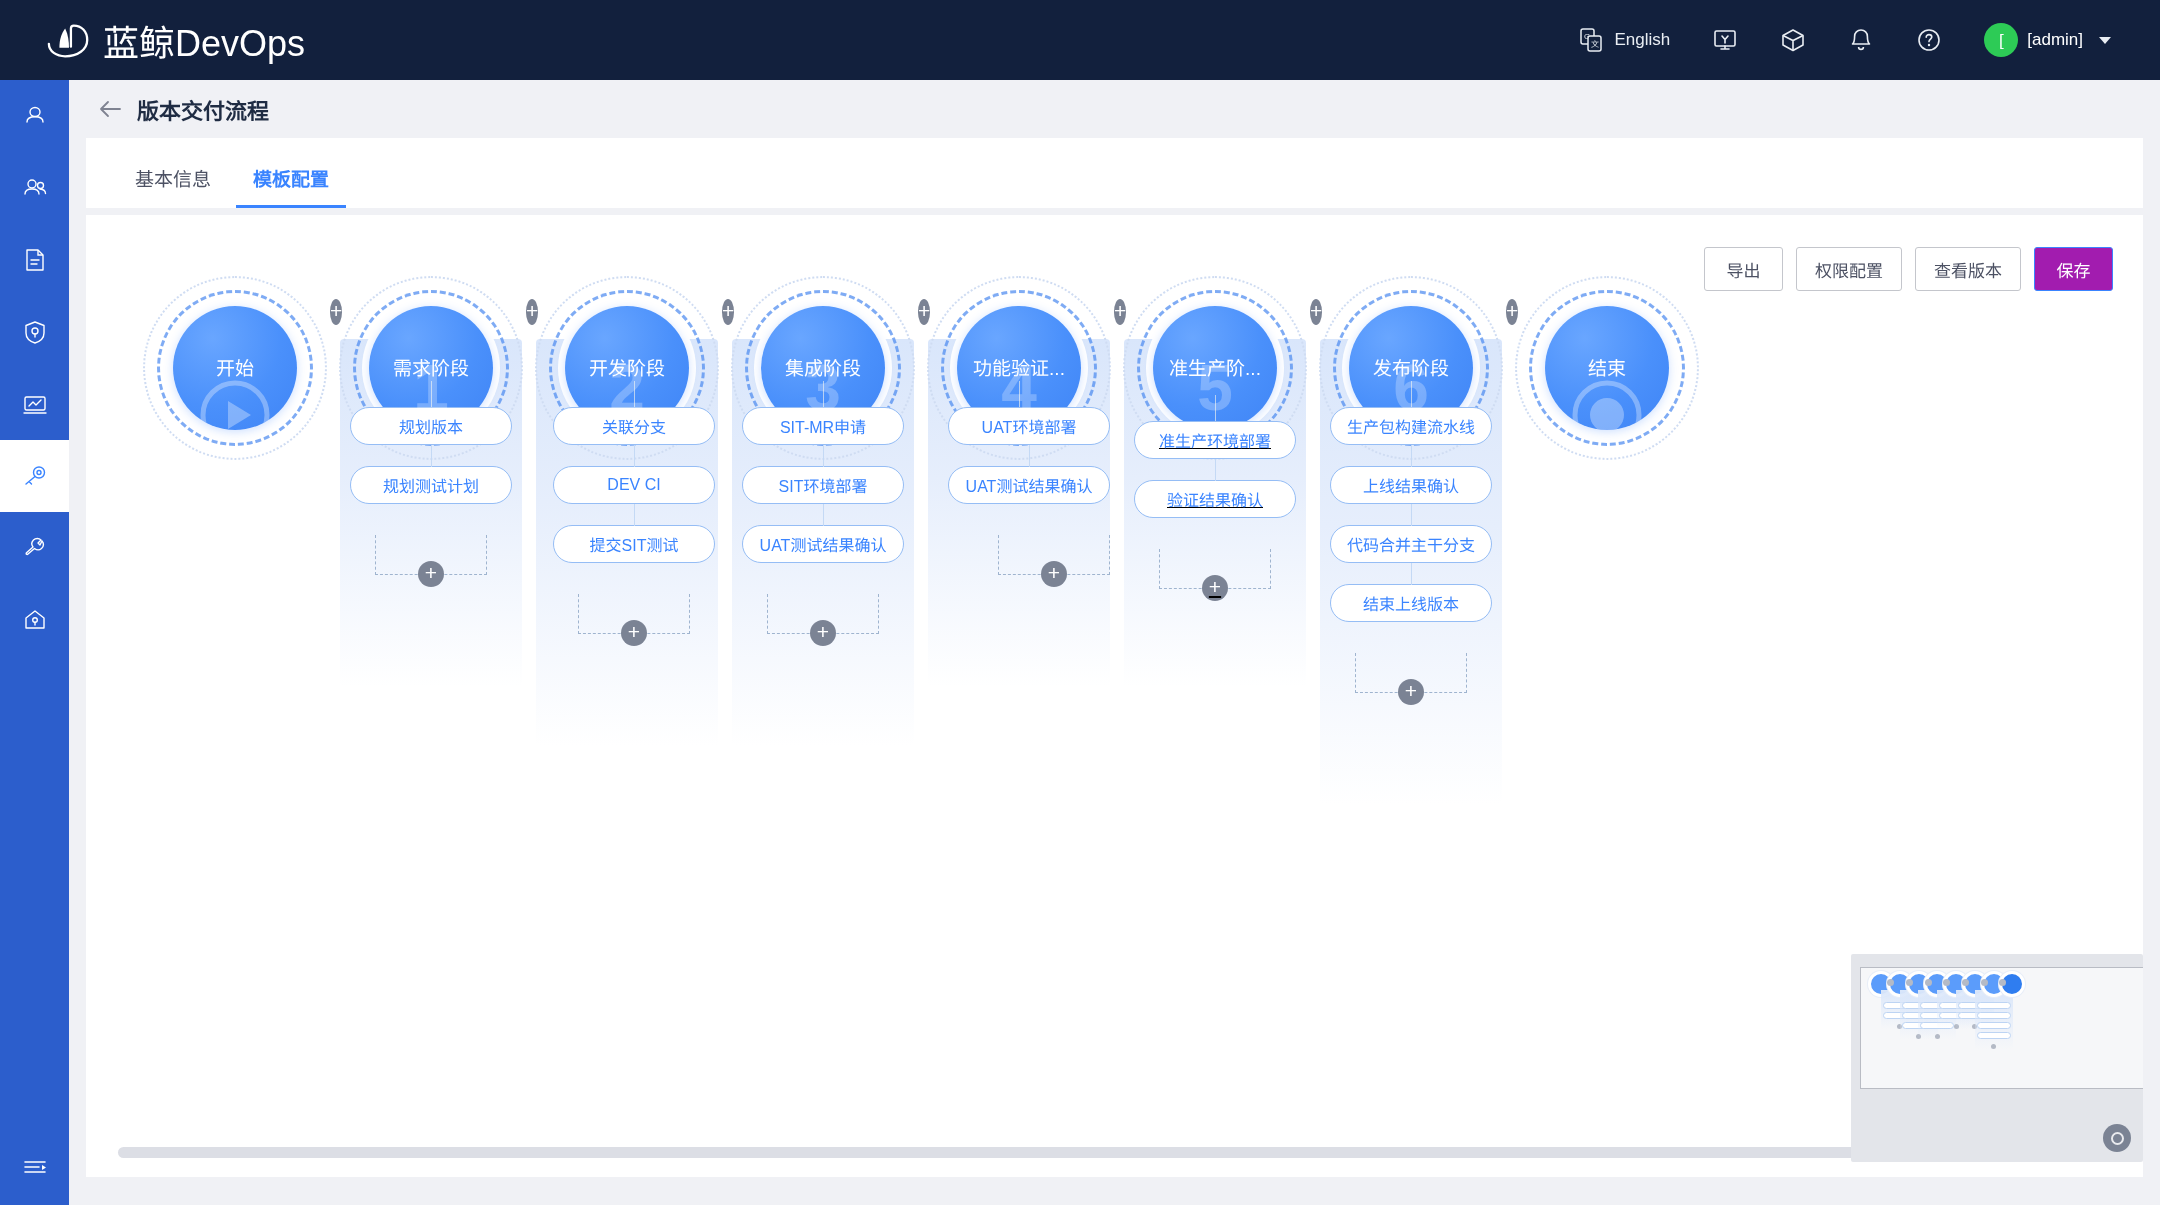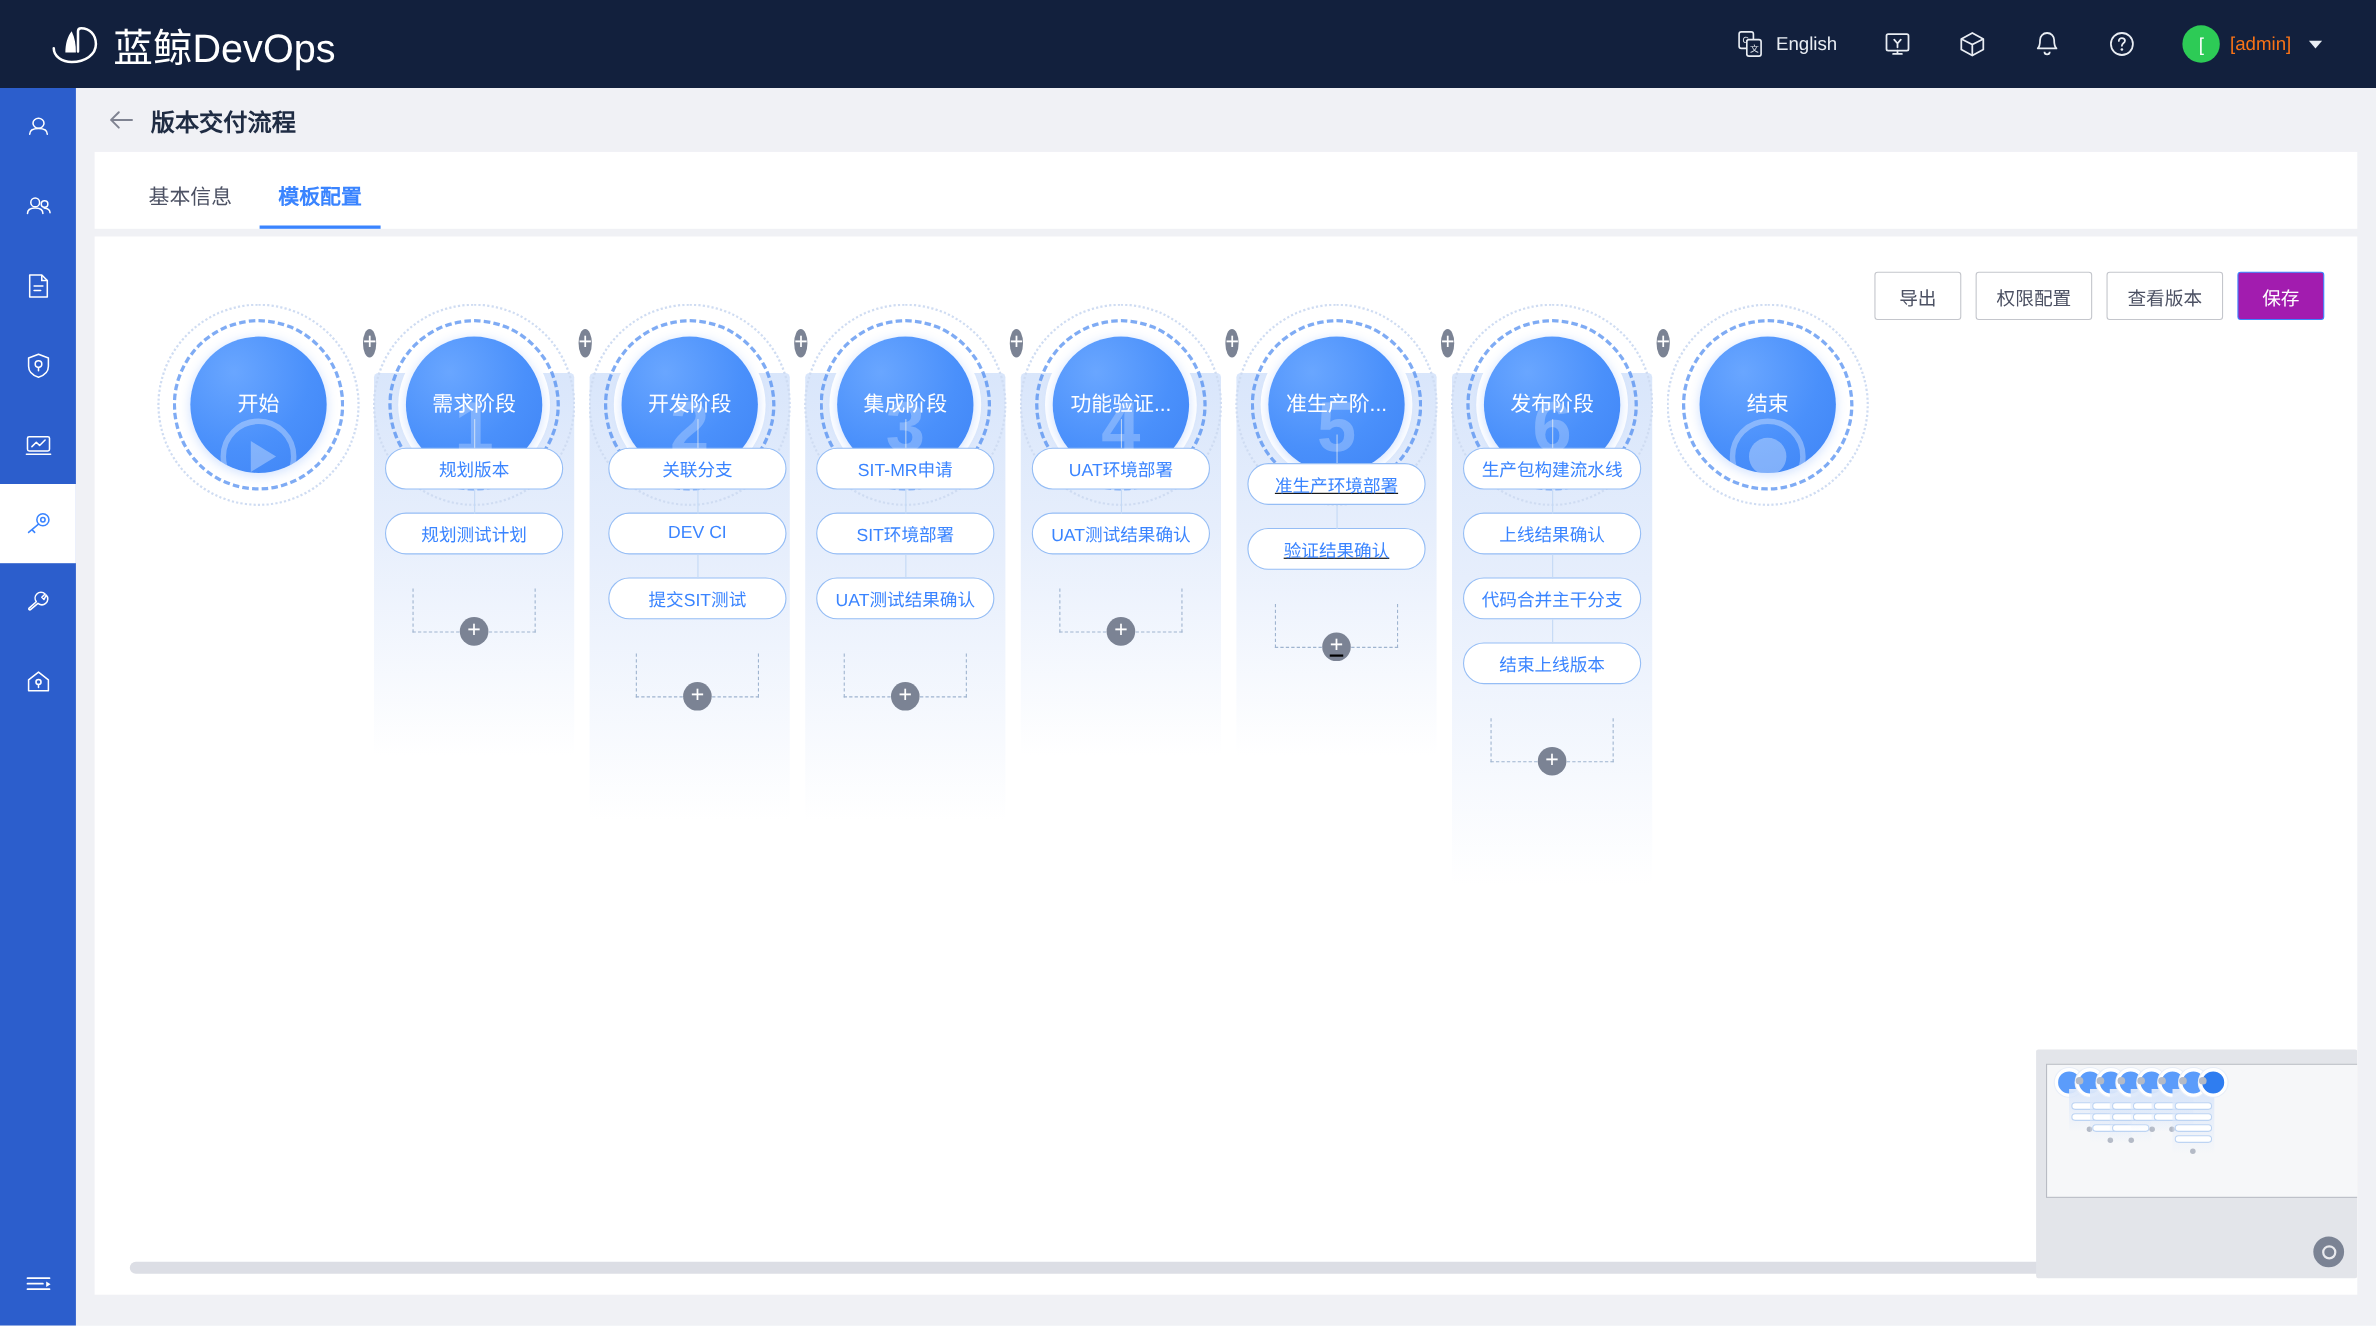--- a/index.html
+++ b/index.html
@@ -38,21 +38,21 @@
     cursor: pointer; user-select: none;
   }
   .nav-label { font-size: 17px; color: #e9edf3; white-space: nowrap; }
   .nav-icon { display: block; }
   .avatar {
     width: 34px; height: 34px; border-radius: 50%;
     background: #2dcb56; color: #fff;
     display: flex; align-items: center; justify-content: center;
     font-size: 17px; line-height: 1;
   }
-  .user-name { font-size: 17px; color: #f97316; }
+  .user-name { font-size: 17px; color: #ffffff; }
   .caret {
     width: 0; height: 0; margin-left: 7px;
     border-left: 6px solid transparent;
     border-right: 6px solid transparent;
     border-top: 7px solid #e9edf3;
   }
 
   
   .sidebar {
     position: absolute; top: 80px; left: 0;
@@ -548,21 +548,21 @@
       </div>
       <div class="stage" style="left: 933px; top: 62px;">
         <div class="stage-col" style="height: 348px;"></div>
         <div class="ring-outer"></div>
         <div class="ring-gap"></div>
         <div class="ring-mid"></div>
         <div class="node">
           <span class="node-name">功能验证...</span>
           <span class="node-num">4</span>
         </div>
-        <div class="tasks" style="position: absolute; left: -91px; top: 62px; width: 182px;">
+        <div class="tasks" style="position: absolute; left: -91px; top: 62px; width: 182px; align-items: flex-end;">
           <div class="task">UAT环境部署</div>
           <div class="task">UAT测试结果确认</div>
           <div class="add-task">
             <div class="plus-btn">
               <span class="plus-glyph">+</span>
             </div>
           </div>
         </div>
       </div>
       <div class="stage" style="left: 1129px; top: 62px;">

